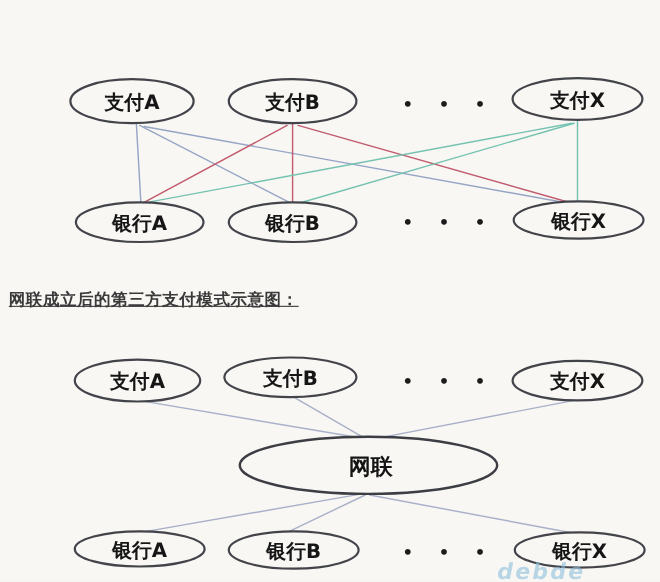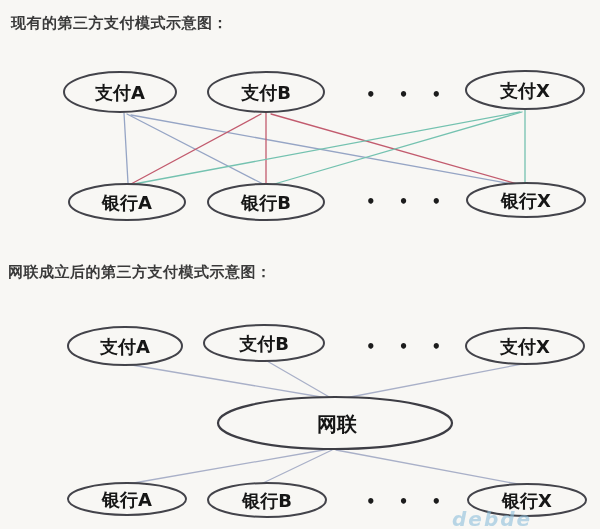--- a/index.html
+++ b/index.html
@@ -16,21 +16,21 @@
   }
   .title{
     position:absolute;
     font-size:15px;
     font-weight:bold;
     color:#3a3a3a;
     letter-spacing:0.5px;
     white-space:nowrap;
   }
   .title.t1{ top:14px; left:11px; }
-  .title.t2{ top:263px; left:8px; }
+  .title.t2{ top:263px; left:8px;text-decoration:underline; }
   svg{ position:absolute; top:0; left:0; }
   .node-label{
     font-family:"DejaVu Sans", sans-serif;
     font-size:18px;
     font-weight:bold;
     fill:#161616;
   }
   .hub-label{
     font-family:"DejaVu Sans", sans-serif;
     font-size:20px;
@@ -54,21 +54,20 @@
     color:#8fc0dc;
     opacity:0.6;
     letter-spacing:2px;
   }
 </style>
 </head>
 <body>
 
 <div class="screen">
 
-  <div class="title t1">现有的第三方支付模式示意图：</div>
   <div class="title t2">网联成立后的第三方支付模式示意图：</div>
 
   <svg width="600" height="529" viewBox="0 0 600 529">
 
     <g>
 
       <line x1="124" y1="113" x2="128" y2="183" stroke="#96a5c5" stroke-width="1.3" stroke-linecap="round"></line>
       <line x1="127" y1="114" x2="263" y2="184" stroke="#96a5c5" stroke-width="1.3" stroke-linecap="round"></line>
       <line x1="131" y1="115" x2="518" y2="185" stroke="#96a5c5" stroke-width="1.3" stroke-linecap="round"></line>
 

